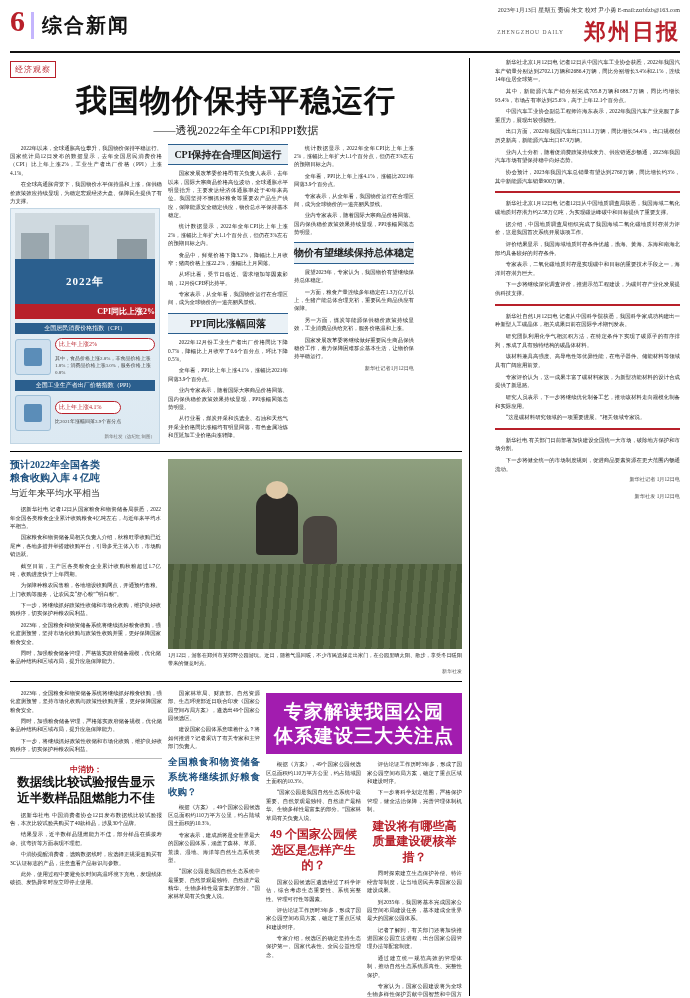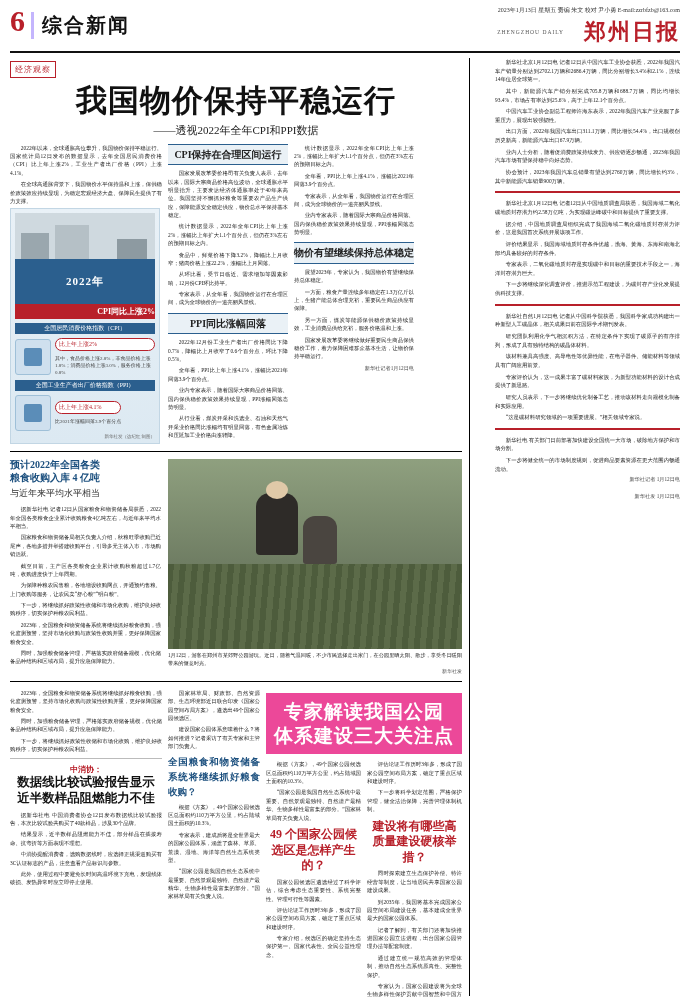--- a/index.html
+++ b/index.html
@@ -70,21 +70,21 @@
   .photo{background:#7e8a74;position:relative;overflow:hidden;}
   .ph-sky{position:absolute;inset:0;background:linear-gradient(#8fa07f,#6f7d63 55%,#50603f);}
   .ph-field{position:absolute;left:0;right:0;bottom:0;height:45%;background:repeating-linear-gradient(95deg,#4d5c3c 0 6px,#5c6b49 6px 12px);}
   .ph-p1{position:absolute;left:30%;top:18%;width:42px;height:62px;background:#2e2b28;border-radius:14px 14px 4px 4px;}
   .ph-p1:after{content:"";position:absolute;left:10px;top:-12px;width:22px;height:18px;background:#e0c9a8;border-radius:50%;}
   .ph-p2{position:absolute;left:46%;top:30%;width:34px;height:48px;background:#4a4540;border-radius:12px 12px 3px 3px;}
   .ph-cap{font-size:5.2px;line-height:1.5;color:#222;margin-top:3px;text-align:justify;}
   .ph-credit{font-size:5px;color:#555;text-align:right;}
 
   
-  .banner{background:#ec4899;color:#fff;text-align:center;padding:7px 4px;margin-top:4px;}
+  .banner{background:#a21caf;color:#fff;text-align:center;padding:7px 4px;margin-top:4px;}
   .banner .t{font-size:19px;font-weight:bold;letter-spacing:1px;line-height:1.25;}
 
   .redhead{font-size:12px;font-weight:bold;color:#b8202a;text-align:center;margin:5px 0 4px;line-height:1.3;}
   .qhead{font-size:9.5px;font-weight:bold;color:#1b4f7e;margin:5px 0 3px;}
 
   
   .r-head{font-size:16px;font-weight:bold;line-height:1.25;color:#111;margin-bottom:4px;}
   .r-head.blue{color:#1b4f7e;}
   .rule-red{border-top:2px solid #b8202a;margin:6px 0;}
   .rtext{font-size:5.4px;line-height:1.6;text-align:justify;color:#222;}

